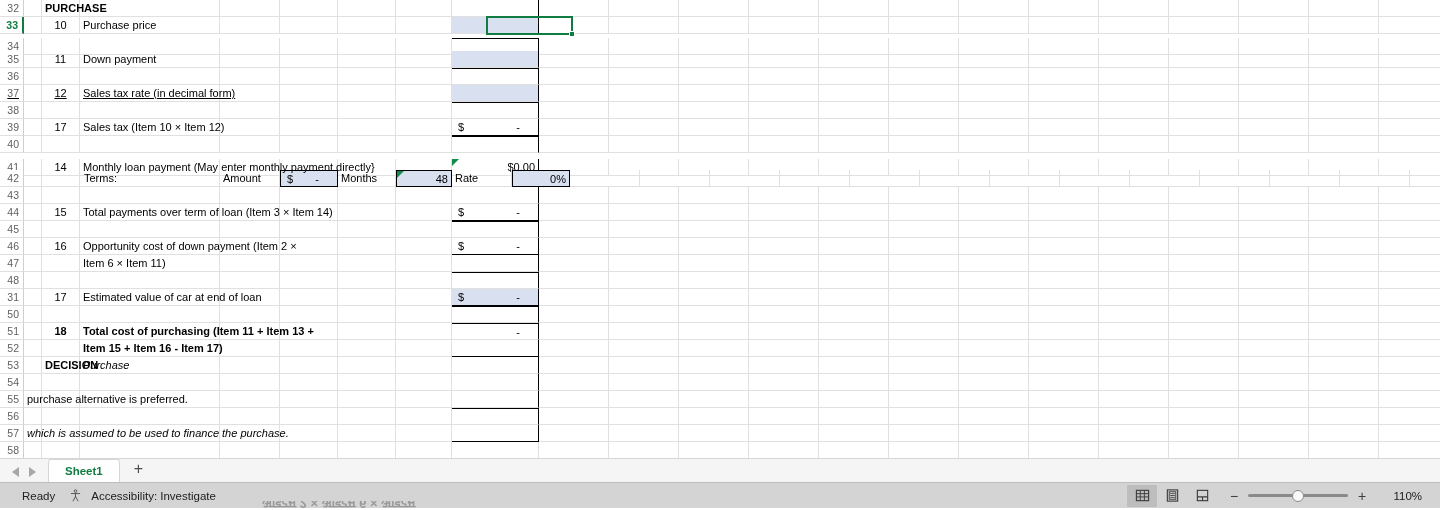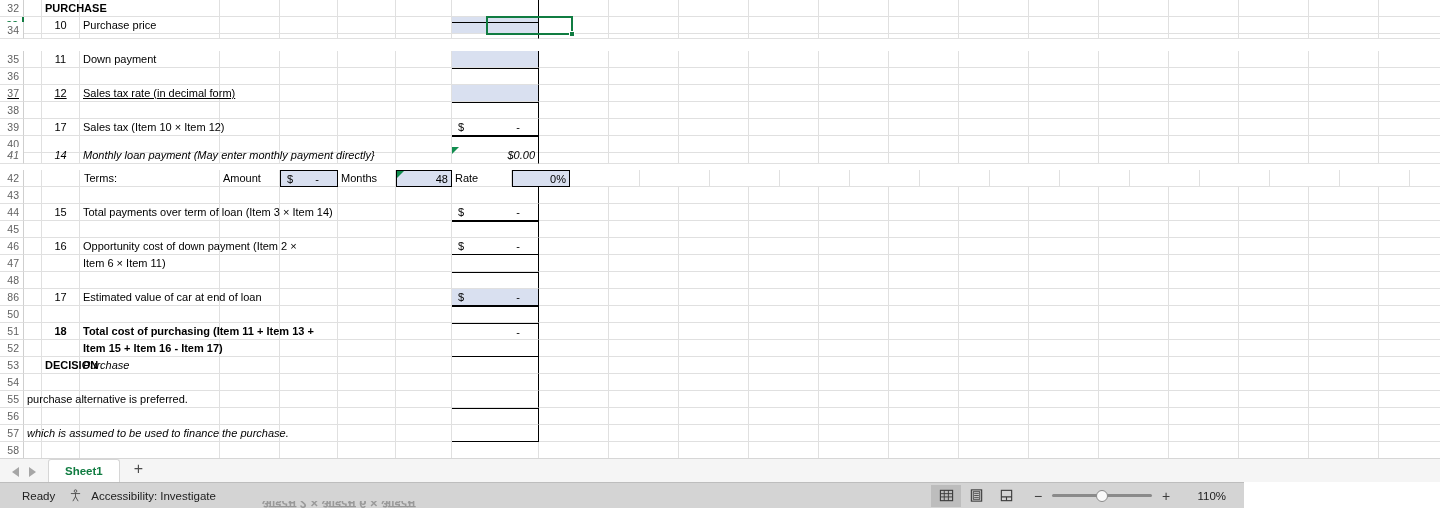--- a/index.html
+++ b/index.html
@@ -178,21 +178,21 @@
     color: #4d4d4d;
     padding: 0 12px 3px 14px;
     line-height: 20px;
     font-weight: 300;
   }
 
   
   #statusbar {
     position: absolute;
     left: 0; top: 482px;
-    width: 1244px; height: 26px;
+    width: 1440px; height: 26px;
     background: #d4d4d4;
     border-top: 1px solid #bdbdbd;
     display: flex;
     align-items: center;
     font-size: 11.5px;
     color: #212121;
   }
   #status-left { display: flex; align-items: center; gap: 14px; padding-left: 22px; }
   .acc { display: flex; align-items: center; gap: 9px; }
 
@@ -281,21 +281,21 @@
         <div class="c w-x"></div>
         <div class="c w-x"></div>
         <div class="c w-x"></div>
         <div class="c w-x"></div>
         <div class="c w-x"></div>
         <div class="c w-x"></div>
         <div class="c w-x"></div>
         <div class="c w-x"></div>
         <div class="c w-x"></div>
       </div>
-      <div class="row" style="top: 22px;">
+      <div class="row" style="top: 38px;">
         <div class="rowhdr">34</div>
         <div class="c w-a"></div>
         <div class="c w-b"></div>
         <div class="c w-c"></div>
         <div class="c w-d"></div>
         <div class="c w-e"></div>
         <div class="c w-f"></div>
         <div class="c w-g"></div>
         <div class="c w-h formedge topline"></div>
         <div class="c w-x"></div>
@@ -450,21 +450,21 @@
         <div class="c w-x"></div>
         <div class="c w-x"></div>
         <div class="c w-x"></div>
         <div class="c w-x"></div>
         <div class="c w-x"></div>
         <div class="c w-x"></div>
         <div class="c w-x"></div>
         <div class="c w-x"></div>
         <div class="c w-x"></div>
       </div>
-      <div class="row" style="top: 147px; font-style: italic;">
+      <div class="row" style="top: 159px;">
         <div class="rowhdr">41</div>
         <div class="c w-a"></div>
         <div class="c w-b center">14</div>
         <div class="c w-c"></div>
         <div class="c w-d"></div>
         <div class="c w-e"></div>
         <div class="c w-f"></div>
         <div class="c w-g"></div>
         <div class="c w-h formedge right">$0.00<span class="cmt"></span></div>
         <div class="span-label">Monthly loan payment (May enter monthly payment directly}</div>
@@ -647,21 +647,21 @@
         <div class="c w-x"></div>
         <div class="c w-x"></div>
         <div class="c w-x"></div>
         <div class="c w-x"></div>
         <div class="c w-x"></div>
         <div class="c w-x"></div>
         <div class="c w-x"></div>
         <div class="c w-x"></div>
       </div>
       <div class="row" style="top: 289px;">
-        <div class="rowhdr">86</div>
+        <div class="rowhdr">31</div>
         <div class="c w-a"></div>
         <div class="c w-b center">17</div>
         <div class="c w-c">Estimated value of car at end of loan</div>
         <div class="c w-d"></div>
         <div class="c w-e"></div>
         <div class="c w-f"></div>
         <div class="c w-g"></div>
         <div class="c money w-h formedge input-cell bottomline"><span class="cur">$</span>-</div>
         <div class="c w-x"></div>
         <div class="c w-x"></div>

